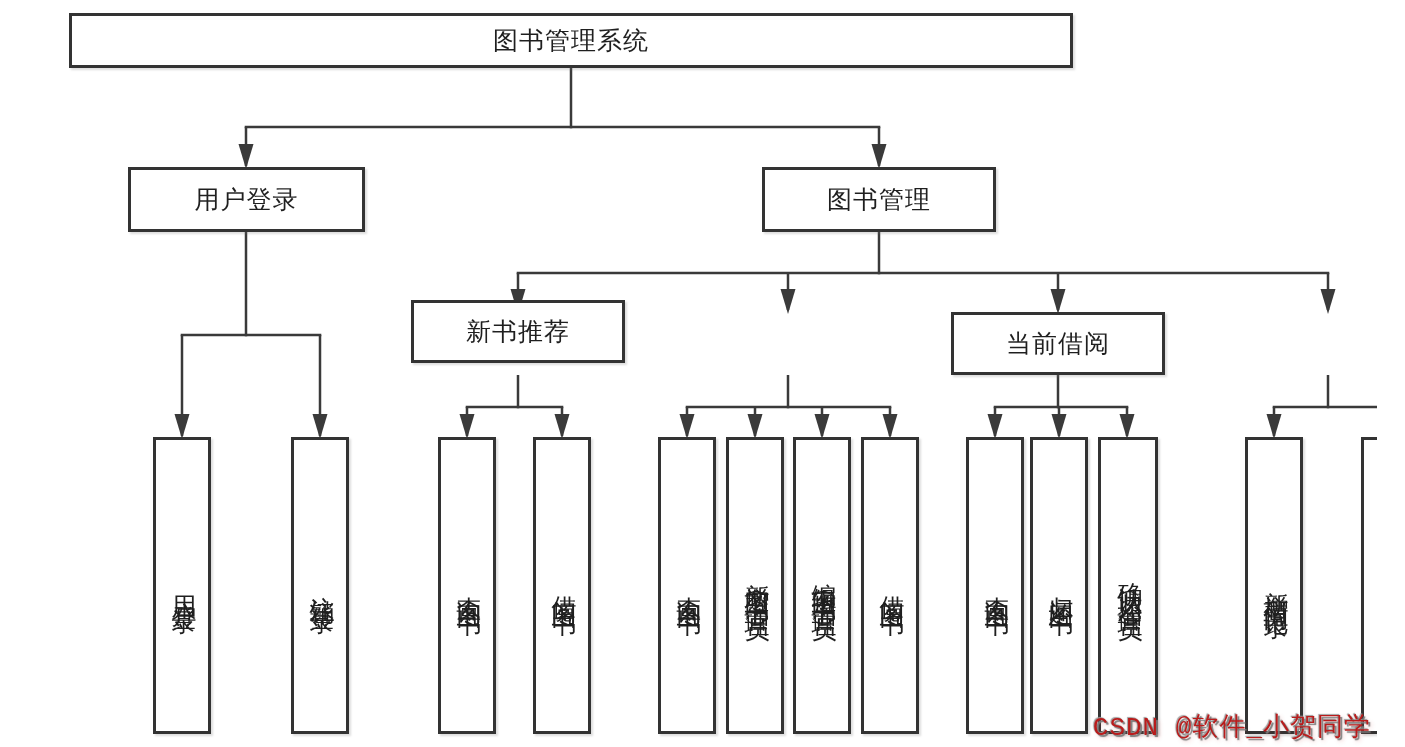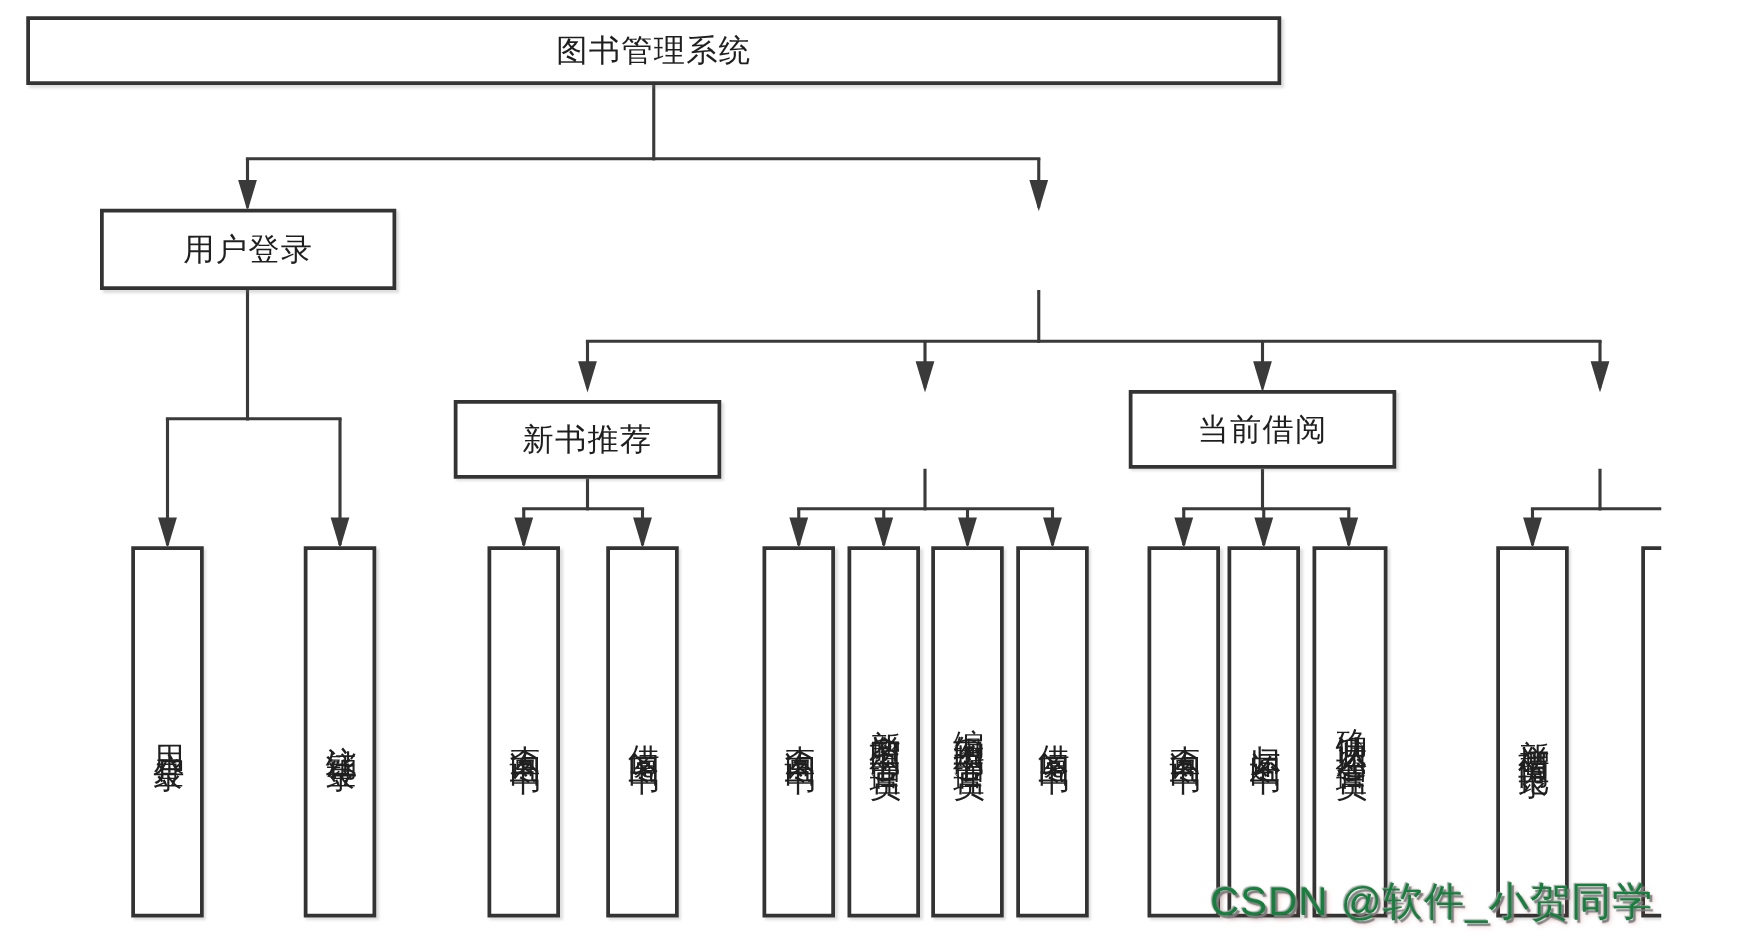--- a/index.html
+++ b/index.html
@@ -1,21 +1,22 @@
 <!DOCTYPE html>
 <html><head>
 <meta charset="utf-8">
 <style>
   html,body{margin:0;padding:0;background:#ffffff;}
   #canvas{
     position:relative;
     width:1329px;height:747px;
     background:#ffffff;
     overflow:hidden;
-    font-family:Liberation Sans, sans-serif;
+    font-family:Liberation Mono, monospace;
+    margin-left:48px;
   }
   .box{
     position:absolute;
     box-sizing:border-box;
     border:3px solid #333333;
     background:#ffffff;
     display:flex;
     align-items:center;
     justify-content:center;
     color:#1f1f1f;
@@ -33,23 +34,23 @@
     line-height:1;
   }
   .vbox{top:437px;width:58px;height:297px;}
   #connectors{
     position:absolute;top:0;left:0;
     pointer-events:none;
   }
   #watermark{
     position:absolute;
     right:6px;bottom:3px;
-    font-size:32px;
+    font-size:26px;
     letter-spacing:1px;
-    color:#15803d;
+    color:#b91c1c;
     text-shadow:2px 2px 1px #7d7d7d,-1px -1px 1px #9c9c9c,3px 3px 4px rgba(200,60,60,0.25);
     white-space:nowrap;
   }
 </style>
 </head>
 <body>
 
 <div id="canvas">
 
   <svg id="connectors" width="1405" height="747" viewBox="0 0 1405 747">
@@ -118,22 +119,25 @@
     </g>
   </svg>
 
   <div class="box" style="left:21px;top:13px;width:1004px;height:55px;">
     <span class="hlabel">图书管理系统</span>
   </div>
 
   <div class="box" style="left:80px;top:167px;width:237px;height:65px;">
     <span class="hlabel">用户登录</span>
   </div>
+  <div class="box" style="left:714px;top:167px;width:234px;height:65px;">
+    <span class="hlabel">图书管理</span>
+  </div>
 
-  <div class="box" style="left:363px;top:320px;width:214px;height:63px;">
+  <div class="box" style="left:363px;top:300px;width:214px;height:63px;">
     <span class="hlabel">新书推荐</span>
   </div>
   <div class="box" style="left:903px;top:312px;width:214px;height:63px;">
     <span class="hlabel">当前借阅</span>
   </div>
 
   <div class="box vbox" style="left:105px;">
     <span class="vlabel">用户登录</span>
   </div>
   <div class="box vbox" style="left:243px;">

